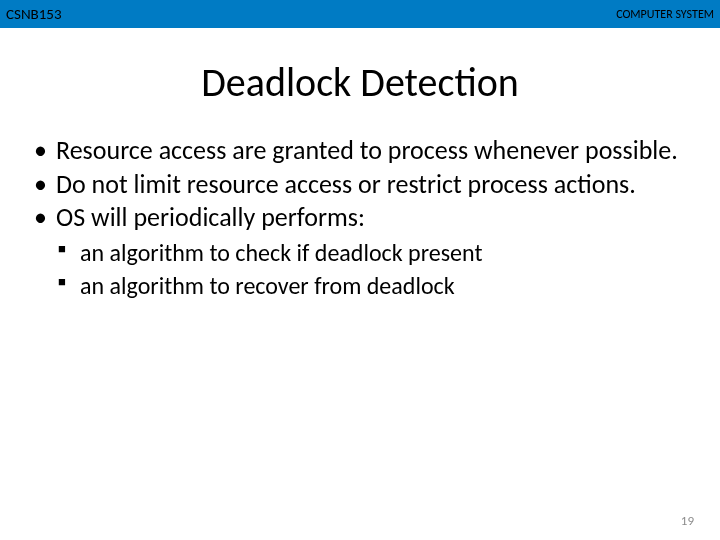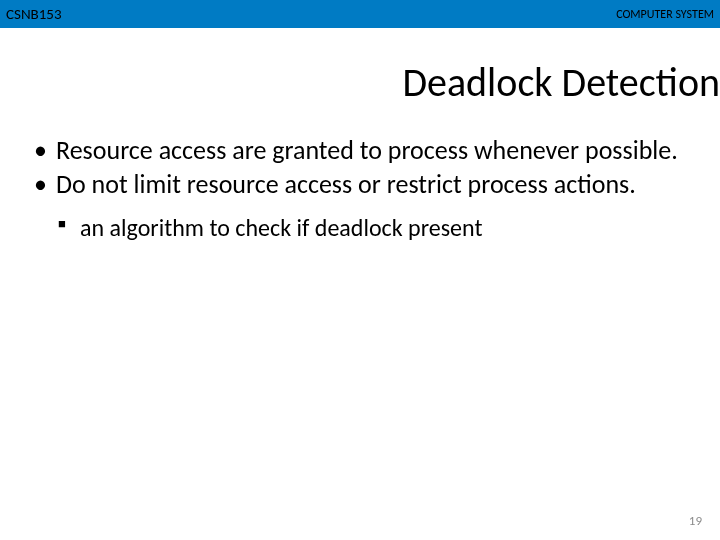--- a/index.html
+++ b/index.html
@@ -1,45 +1,47 @@
 <!DOCTYPE html>
 <html><head>
   <meta charset="utf-8">
   <style>
     * { margin: 0; padding: 0; box-sizing: border-box; }
     html, body { width: 720px; height: 540px; font-family: Calibri, "Segoe UI", Arial, sans-serif; background: #fff; color: #000; overflow: hidden; }
     .header-bar { width: 100%; height: 28px; background: #007bc4; display: flex; align-items: center; justify-content: space-between; padding: 0 6px; }
     .header-left { font-size: 15px; color: #000; letter-spacing: 0px; }
     .header-right { font-size: 12px; color: #000; letter-spacing: 0px; }
-    .title { text-align: right; font-size: 40px; color: #000; margin-top: 30px; font-weight: 400; }
+    .title { text-align: center; font-size: 40px; color: #000; margin-top: 30px; font-weight: 400; }
     .content { padding: 28px 32px 0 32px; }
     .bullets { list-style: none; }
     .bullets > li { position: relative; font-size: 26px; line-height: 1.22; padding-left: 24px; margin-bottom: 2px; }
     .bullets > li::before { content: "•"; position: absolute; left: 2px; top: 0; font-size: 26px; }
-    .sub-bullets { list-style: none; margin-top: 12px; }
+    .sub-bullets { list-style: none; margin-top: 3px; }
     .sub-bullets > li { position: relative; font-size: 24px; line-height: 1.3; padding-left: 48px; margin-bottom: 2px; }
     .sub-bullets > li::before { content: "■"; position: absolute; left: 26px; top: 4px; font-size: 13px; }
-    .page-num { position: absolute; bottom: 12px; right: 18px; font-size: 13px; color: #8b8b8b; }
+    .page-num { position: absolute; bottom: 12px; right: 26px; font-size: 13px; color: #8b8b8b; }
     .page { position: relative; width: 720px; height: 540px; }
   </style>
 </head>
 <body>
 
 <div class="page">
   <div class="header-bar">
     <span class="header-left">CSNB153</span>
     <span class="header-right">COMPUTER SYSTEM</span>
   </div>
 
   <h1 class="title">Deadlock Detection</h1>
 
   <div class="content">
     <ul class="bullets">
       <li>Resource access are granted to process whenever possible.</li>
       <li>Do not limit resource access or restrict process actions.</li>
+      <li>OS will periodically performs:</li>
     </ul>
     <ul class="sub-bullets">
       <li>an algorithm to check if deadlock present</li>
+      <li>an algorithm to recover from deadlock</li>
     </ul>
   </div>
 
   <div class="page-num">19</div>
 </div>
 
 </body></html>

